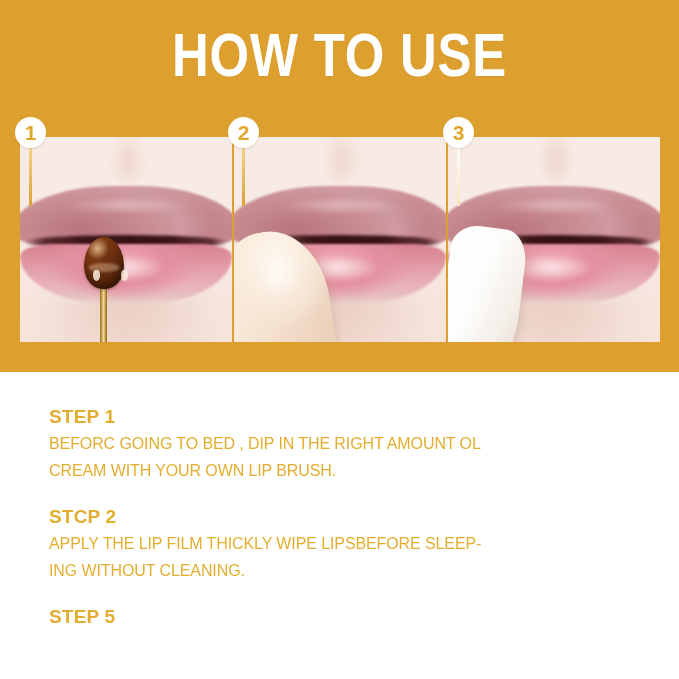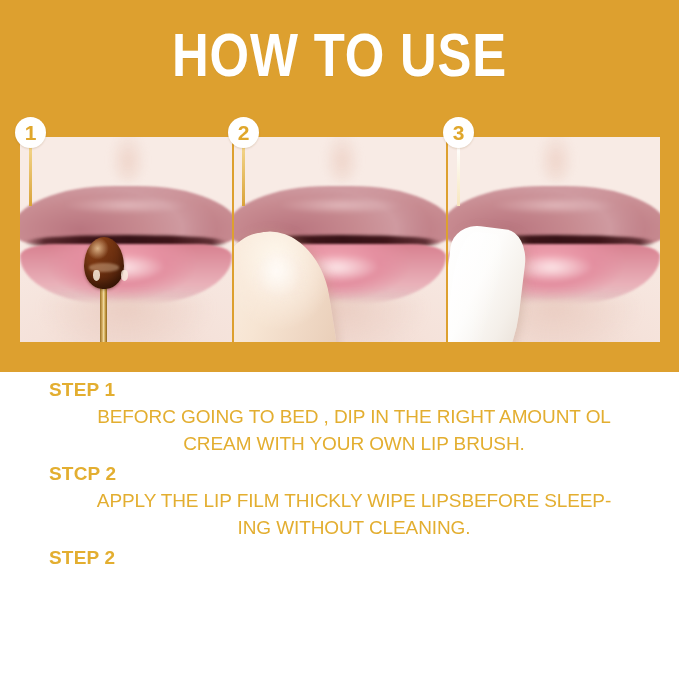--- a/index.html
+++ b/index.html
@@ -303,45 +303,44 @@
   }
 
   #marker1 { left: 15px;  top: 117px; }
   #marker2 { left: 228px; top: 117px; }
   #marker3 { left: 443px; top: 117px; }
 
   
   .instructions {
     position: absolute;
     left: 49px;
-    top: 377px;
+    top: 404px;
     width: 610px;
     color: #e0a92e;
   }
 
   .step-title {
     font-family: "Liberation Sans", sans-serif;
     font-size: 19px;
     font-weight: bold;
     line-height: 26px;
     color: #e3ae30;
     letter-spacing: 0.2px;
   }
   .step-body {
     font-family: "Liberation Sans", sans-serif;
-    font-size: 19px;
+    font-size: 16px;
     font-weight: normal;
     line-height: 27px;
     color: #e3ae30;
     letter-spacing: -0.1px;
     white-space: pre-line;
-    text-align: center;
   }
   .step-block { margin-bottom: 0px; }
-  .step-block + .step-block { margin-top: 4px; }
+  .step-block + .step-block { margin-top: 20px; }
 </style>
 </head>
 <body>
 
 <div id="page">
 
   <div class="gold-band">
     <div class="title">HOW TO USE</div>
   </div>
 
@@ -409,18 +408,18 @@
 CREAM WITH YOUR OWN LIP BRUSH.</div>
     </div>
 
     <div class="step-block">
       <div class="step-title">STCP 2</div>
       <div class="step-body">APPLY THE LIP FILM THICKLY WIPE LIPSBEFORE SLEEP-
 ING WITHOUT CLEANING.</div>
     </div>
 
     <div class="step-block">
-      <div class="step-title">STEP 2</div>
+      <div class="step-title">STEP 5</div>
     </div>
 
   </div>
 
 </div>
 
 </body></html>

